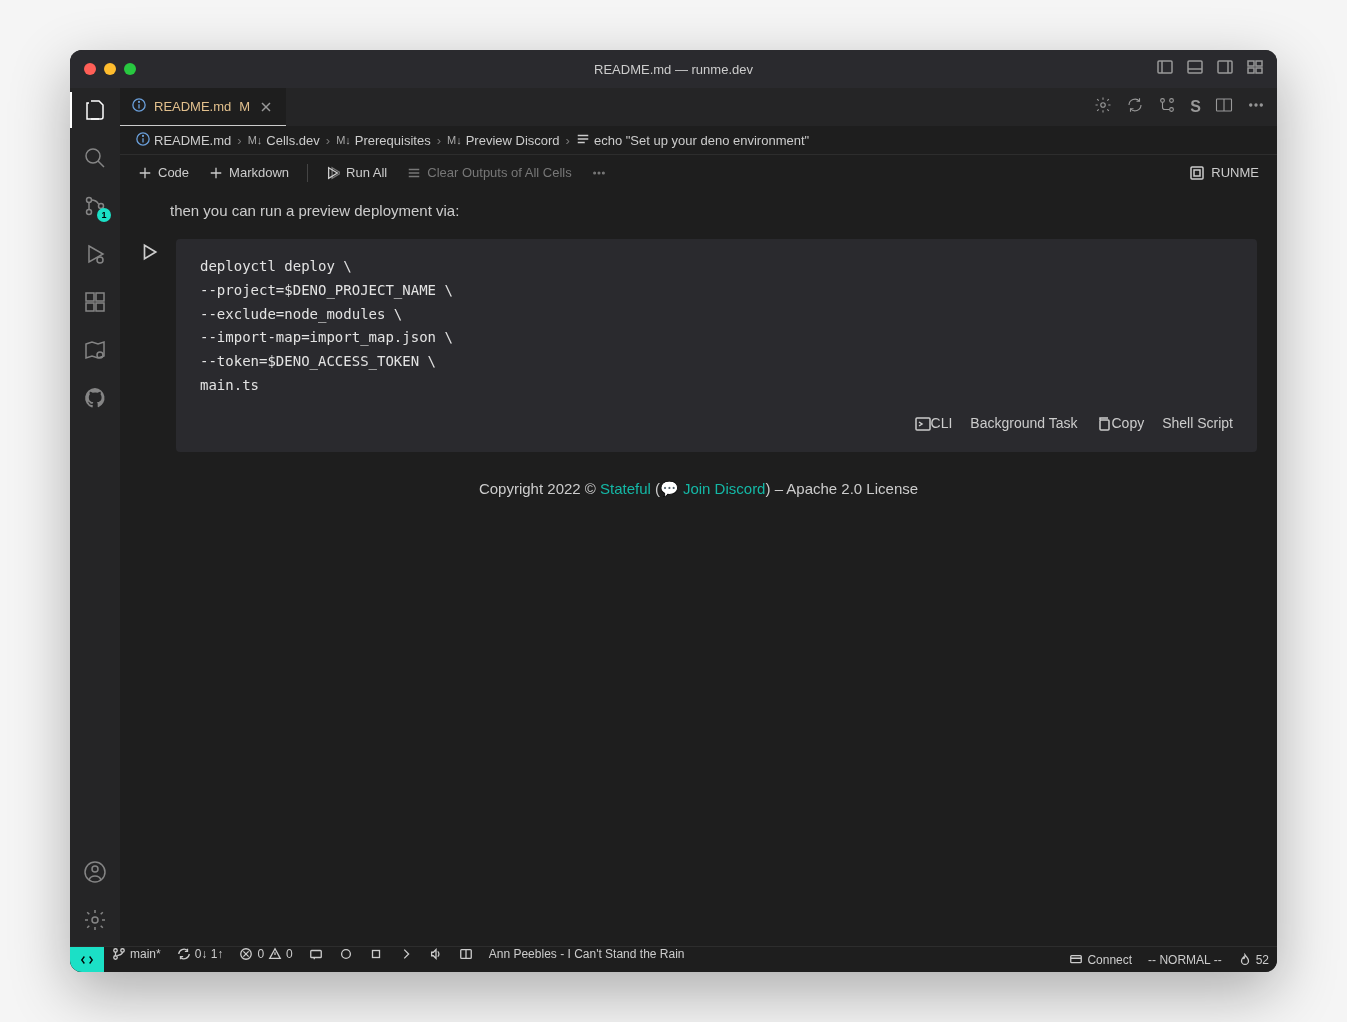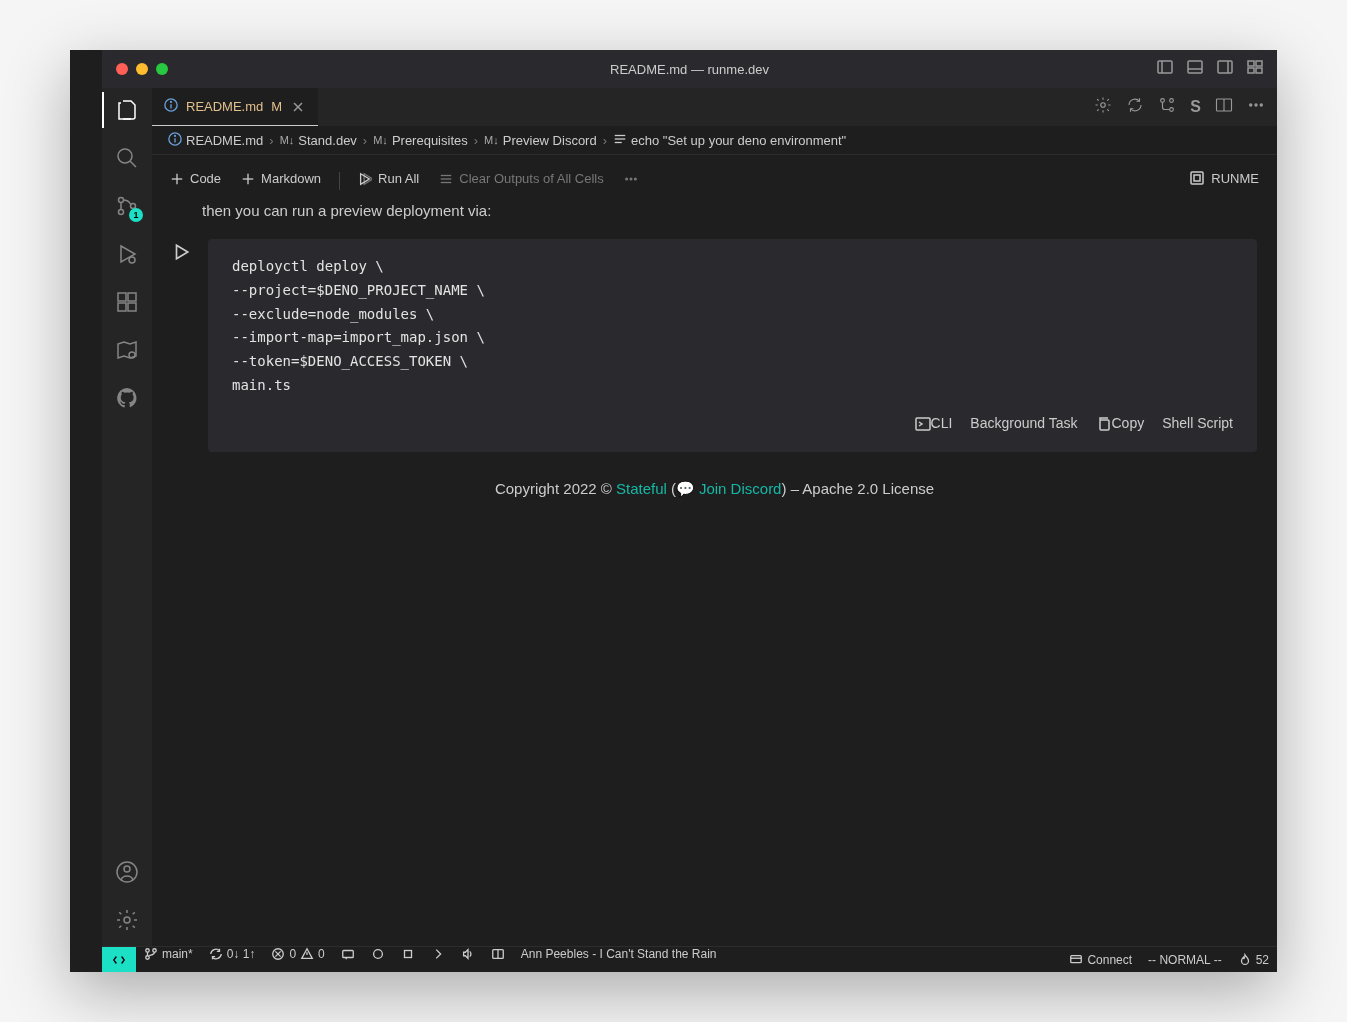--- a/index.html
+++ b/index.html
@@ -9,26 +9,25 @@
   display: flex;
   align-items: center;
   justify-content: center;
   min-height: 100vh;
   padding: 20px;
 }
 .window {
   width: 1207px;
   height: 922px;
   background: #1e1e1e;
-  border-radius: 0;
+  border-radius: 12px;
   overflow: hidden;
   display: flex;
   flex-direction: column;
   box-shadow: 0 20px 60px rgba(0,0,0,0.3);
-  padding-left: 32px;
 }
 .titlebar {
   height: 38px;
   background: #2a2a2e;
   display: flex;
   align-items: center;
   padding: 0 14px;
   position: relative;
 }
 .traffic-lights { display: flex; gap: 8px; }
@@ -70,21 +69,21 @@
 .tabs-right { margin-left:auto; display:flex; align-items:center; gap:14px; padding:0 12px; color:#999;}
 .tabs-right svg { width:18px; height:18px; }
 .breadcrumb {
   height: 28px; display: flex; align-items: center; gap: 6px;
   padding: 0 16px; font-size: 13px; color: #cccccc;
 }
 .bc-sep { color: #777; }
 .bc-item { display:flex; align-items:center; gap:4px; }
 .bc-icon { color:#6a9fda; }
 .toolbar {
-  height: 36px; display: flex; align-items: flex-end; gap: 8px;
+  height: 36px; display: flex; align-items: center; gap: 8px;
   padding: 0 12px; font-size: 13px; color: #cccccc;
   border-top: 1px solid #2d2d2d;
 }
 .toolbar-btn { display:flex; align-items:center; gap:6px; padding:4px 6px; color:#cccccc; cursor:pointer; }
 .toolbar-sep { width:1px; height:18px; background:#444; margin:0 4px; }
 .toolbar-muted { color:#777; }
 .toolbar-right { margin-left:auto; display:flex; align-items:center; gap:8px; }
 .content { flex:1; overflow:auto; padding: 8px 20px; color:#ccc; font-size:15px; }
 .content-text { padding: 4px 30px 14px 30px; }
 .cell-wrap { display:flex; gap:8px; margin: 6px 0;}
@@ -262,21 +261,21 @@
           <span class="bc-icon"><svg width="14" height="14" viewBox="0 0 16 16">
                 <circle cx="8" cy="8" r="7"></circle>
                 <line x1="8" y1="7" x2="8" y2="12"></line>
                 <circle cx="8" cy="4.5" r="0.5" fill="currentColor"></circle>
               </svg></span>
           <span>README.md</span>
         </span>
         <span class="bc-sep">›</span>
         <span class="bc-item">
           <span style="color:#aaa;font-size:11px;">M↓</span>
-          <span>Stand.dev</span>
+          <span>Cells.dev</span>
         </span>
         <span class="bc-sep">›</span>
         <span class="bc-item">
           <span style="color:#aaa;font-size:11px;">M↓</span>
           <span>Prerequisites</span>
         </span>
         <span class="bc-sep">›</span>
         <span class="bc-item">
           <span style="color:#aaa;font-size:11px;">M↓</span>
           <span>Preview Discord</span>

